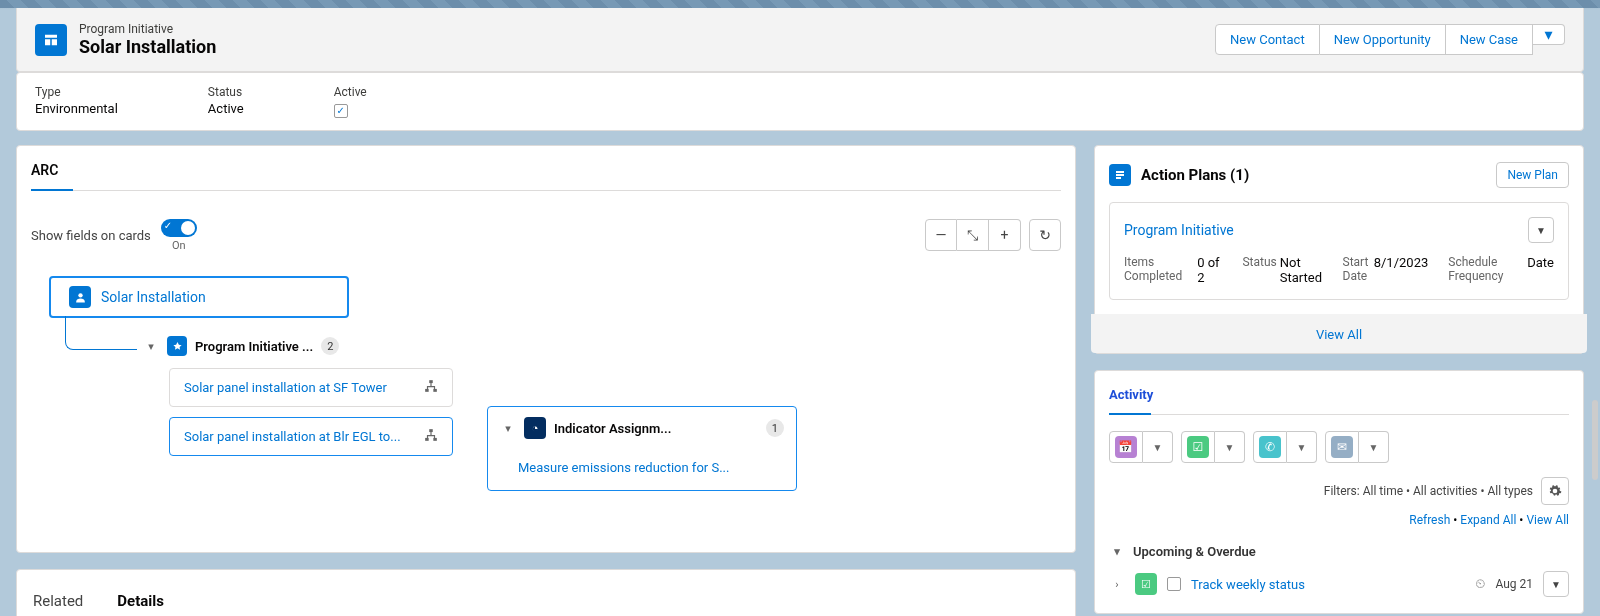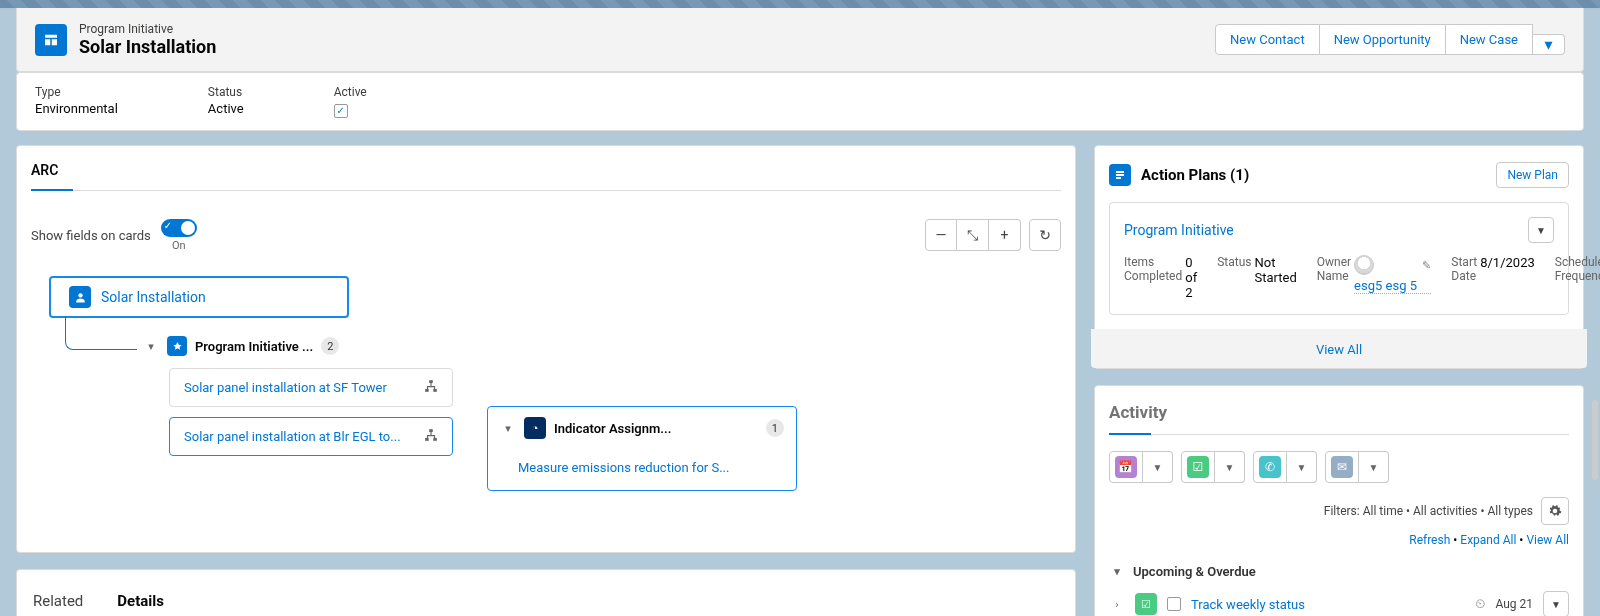--- a/index.html
+++ b/index.html
@@ -12,21 +12,21 @@
 
 .main-wrap { padding: 0 16px 16px 16px; }
 
 
 .header-card { background: #f3f3f3; border-radius: 0 0 4px 4px; padding: 14px 18px; display: flex; align-items: center; justify-content: space-between; border: 1px solid #dddbda; border-top: none; }
 .header-left { display: flex; align-items: center; gap: 12px; }
 .record-icon { width: 32px; height: 32px; background: #0176d3; border-radius: 4px; display:flex; align-items:center; justify-content:center; color:#fff; }
 .record-icon svg { width: 18px; height: 18px; fill: #fff; }
 .header-text .eyebrow { font-size: 12px; color: #3e3e3c; }
 .header-text .title { font-size: 18px; font-weight: 700; color: #080707; }
-.header-actions { display:flex; align-items:flex-end; gap:0; }
+.header-actions { display:flex; align-items:flex-start; gap:0; }
 .hdr-btn { background:#fff; border:1px solid #c9c9c9; color:#0176d3; font-size:13px; padding: 7px 14px; cursor:pointer; }
 .hdr-btn:first-child { border-radius: 4px 0 0 4px; }
 .hdr-btn + .hdr-btn { border-left: none; }
 .hdr-actions-drop { background:#fff; border:1px solid #c9c9c9; border-left:none; border-radius: 0 4px 4px 0; width: 32px; display:flex; align-items:center; justify-content:center; color:#0176d3; cursor:pointer; }
 
 
 .fields-strip { background:#fff; border:1px solid #dddbda; border-radius:4px; margin-top: 0; padding: 12px 18px; display:flex; gap: 90px; }
 .fields-strip .field .lbl { font-size: 12px; color:#3e3e3c; }
 .fields-strip .field .val { font-size: 13px; color:#080707; margin-top:2px; }
 .check-icon { width:14px; height:14px; border:1px solid #999; border-radius:2px; display:inline-flex; align-items:center; justify-content:center; font-size:10px; color:#0176d3; margin-top:3px; }
@@ -111,21 +111,21 @@
 .ap-grid .val { color:#080707; font-size:13px; }
 .owner-cell { display:flex; flex-direction:column; gap:3px; }
 .avatar { width:20px; height:20px; border-radius:50%; background: radial-gradient(circle at 50% 40%, #fff 0 6px, #d8d8d8 6px 10px, #bcd 10px); border:1px solid #ccc; }
 .owner-link { color:#0176d3; text-decoration:none; border-bottom:1px dotted #aaa; font-size:13px; }
 .owner-change { color:#888; font-size:11px; margin-left:6px; }
 
 .card-footer { background:#f3f3f3; margin: 14px -18px -16px; padding:10px; text-align:center; border-radius:0 0 4px 4px; }
 .card-footer a { color:#0176d3; font-size:13px; text-decoration:none; }
 
 
-.activity-title { font-size:17px; font-weight:700; color:#737373; padding-bottom:6px; }
+.activity-title { font-size:13px; font-weight:700; color:#1d4ed8; padding-bottom:6px; }
 .act-btns { margin-top:16px; display:flex; gap:8px; }
 .act-pair { display:flex; }
 .act-main { width:34px; height:32px; border:1px solid #c9c9c9; border-radius:4px 0 0 4px; display:flex; align-items:center; justify-content:center; cursor:pointer; }
 .act-drop { width:30px; height:32px; border:1px solid #c9c9c9; border-left:none; border-radius:0 4px 4px 0; display:flex; align-items:center; justify-content:center; cursor:pointer; color:#666; font-size:10px; }
 .sq { width:22px; height:22px; border-radius:4px; display:flex; align-items:center; justify-content:center; color:#fff; font-size:12px; }
 .sq.purple{ background:#b781d3; } .sq.green{ background:#4bca81; } .sq.teal{ background:#48c3cc; } .sq.gray{ background:#95aec5; }
 
 .filters-line { text-align:right; font-size:12px; color:#444; margin-top:14px; display:flex; justify-content:flex-end; align-items:center; gap:8px; }
 .gear-btn { width:28px; height:28px; border:1px solid #c9c9c9; border-radius:4px; display:flex; align-items:center; justify-content:center; cursor:pointer; color:#444; }
 .links-line { text-align:right; font-size:12px; margin-top:8px; }
@@ -315,36 +315,26 @@
             <div class="ap-grid">
               <div class="col">
                 <span class="lbl">Items Completed</span>
                 <span class="val">0 of 2</span>
               </div>
               <div class="col">
                 <span class="lbl">Status</span>
                 <span class="val">Not Started</span>
               </div>
               <div class="col">
-                <span class="lbl">Owner Name</span>
-                <div class="owner-cell">
-                  <div style="display:flex; align-items:center; gap:42px;">
-                    <div class="avatar"></div>
-                    <span class="owner-change">✎</span>
-                  </div>
-                  <a class="owner-link">esg5 esg 5</a>
-                </div>
-              </div>
-              <div class="col">
                 <span class="lbl">Start Date</span>
                 <span class="val">8/1/2023</span>
               </div>
               <div class="col">
                 <span class="lbl">Schedule Frequency</span>
-                <span class="val">Owner</span>
+                <span class="val">Date</span>
               </div>
             </div>
           </div>
 
           <div class="card-footer">
             <a>View All</a>
           </div>
         </div>
 
         <div class="card">

